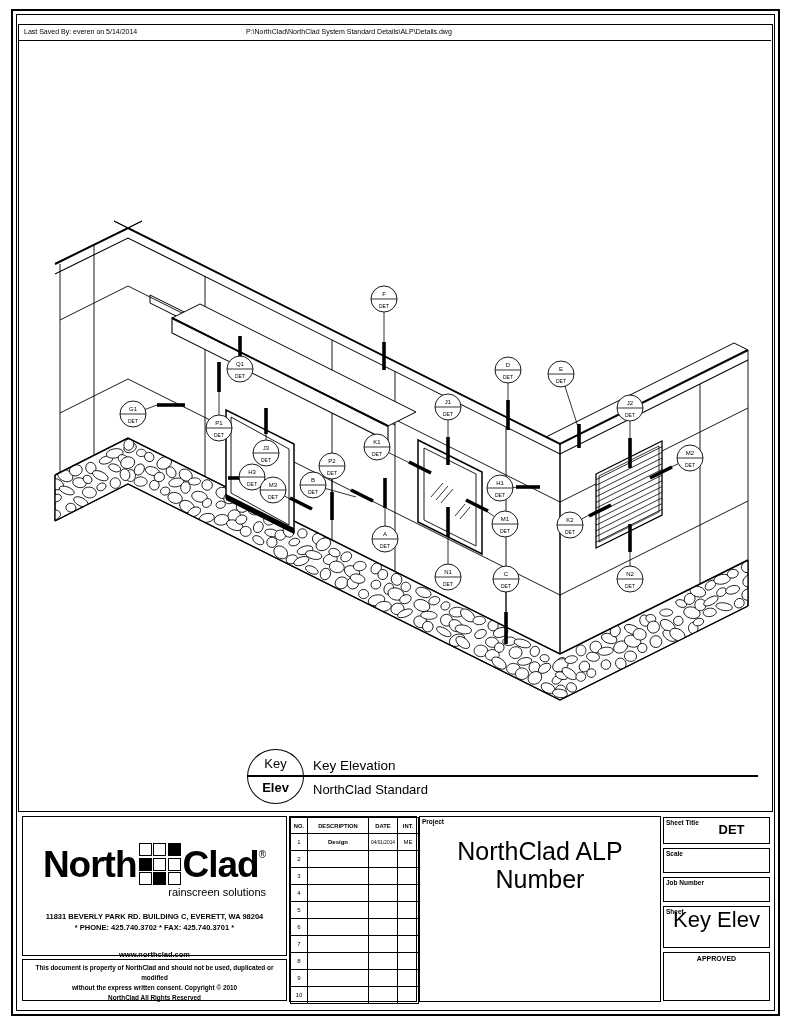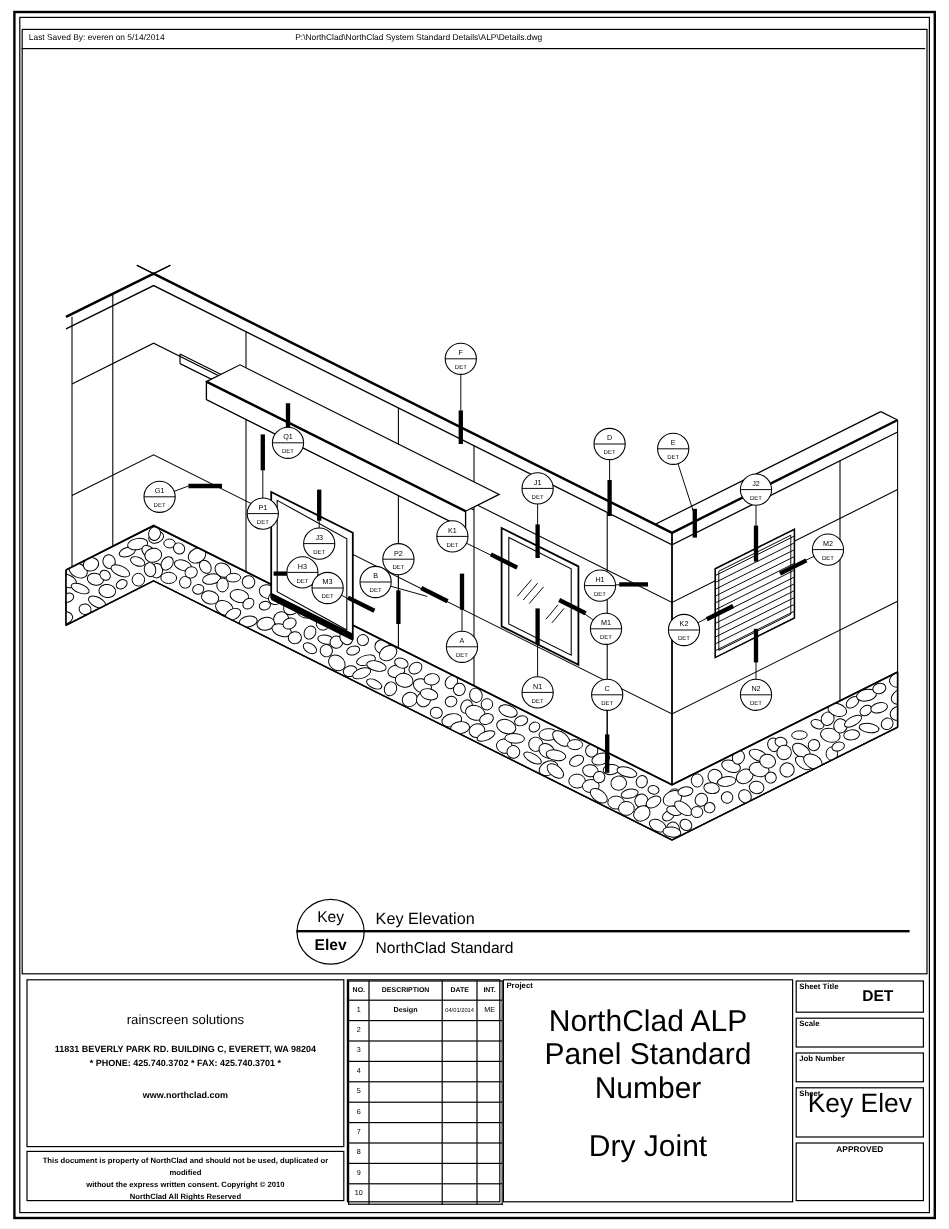--- a/index.html
+++ b/index.html
@@ -514,20 +514,36 @@
   <div class="abs keynote-line"></div>
   <div class="abs keynote-circle">
     <div class="t1">Key</div>
     <div class="t2">Elev</div>
   </div>
   <div class="abs keynote-title">Key Elevation</div>
   <div class="abs keynote-sub">NorthClad Standard</div>
 
   <div class="abs tb-box logo-box">
     <div class="logo-lockup">
+      <div class="logo-row">
+        <span class="logo-word">North</span>
+        <span class="logo-grid" id="logo-grid">
+            <i></i>
+            <i></i>
+            <i class="f"></i>
+            <i class="f"></i>
+            <i></i>
+            <i></i>
+            <i></i>
+            <i class="f"></i>
+            <i></i>
+          </span>
+        <span class="logo-word">Clad</span>
+        <span class="logo-reg">®</span>
+      </div>
       <div class="tagline">rainscreen solutions</div>
     </div>
     <div class="addr1">11831 BEVERLY PARK RD. BUILDING C, EVERETT, WA 98204</div>
     <div class="addr2">* PHONE: 425.740.3702 * FAX: 425.740.3701 *</div>
     <div class="addr3">www.northclad.com</div>
   </div>
 
   <div class="abs tb-box disc-box">
     <div>This document is property of NorthClad and should not be used, duplicated or modified</div>
     <div>without the express written consent.  Copyright © 2010</div>
@@ -612,24 +628,22 @@
             <td class="c-int"></td>
           </tr>
         </tbody>
     </table>
   </div>
 
   <div class="abs tb-box proj-box">
     <div class="proj-label">Project</div>
     <div class="proj-lines">
       <div>NorthClad ALP</div>
-      <div>Panel Standard</div>
       <div>Number</div>
     </div>
-    <div class="proj-dry">Dry Joint</div>
   </div>
 
   <div class="abs tb-box fld" style="top:817px;height:27px">
     <div class="lbl">Sheet Title</div>
     <div class="val-det">DET</div>
   </div>
   <div class="abs tb-box fld" style="top:848px;height:25px">
     <div class="lbl">Scale</div>
   </div>
   <div class="abs tb-box fld" style="top:877px;height:25px">

